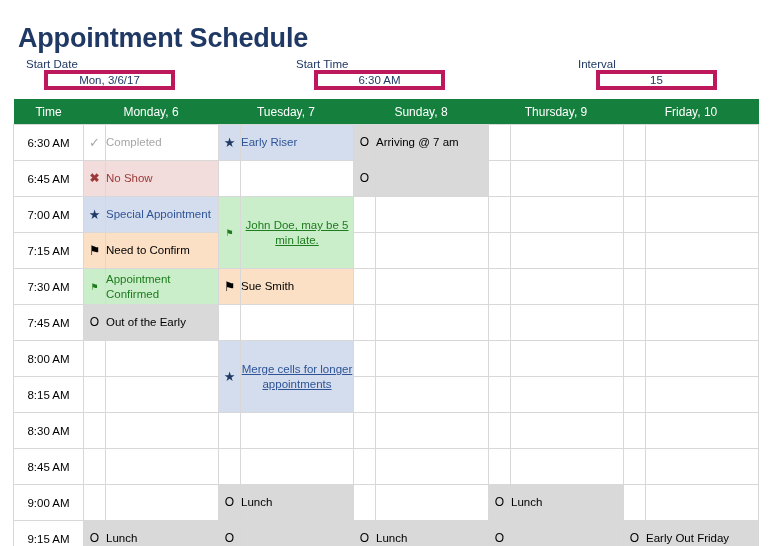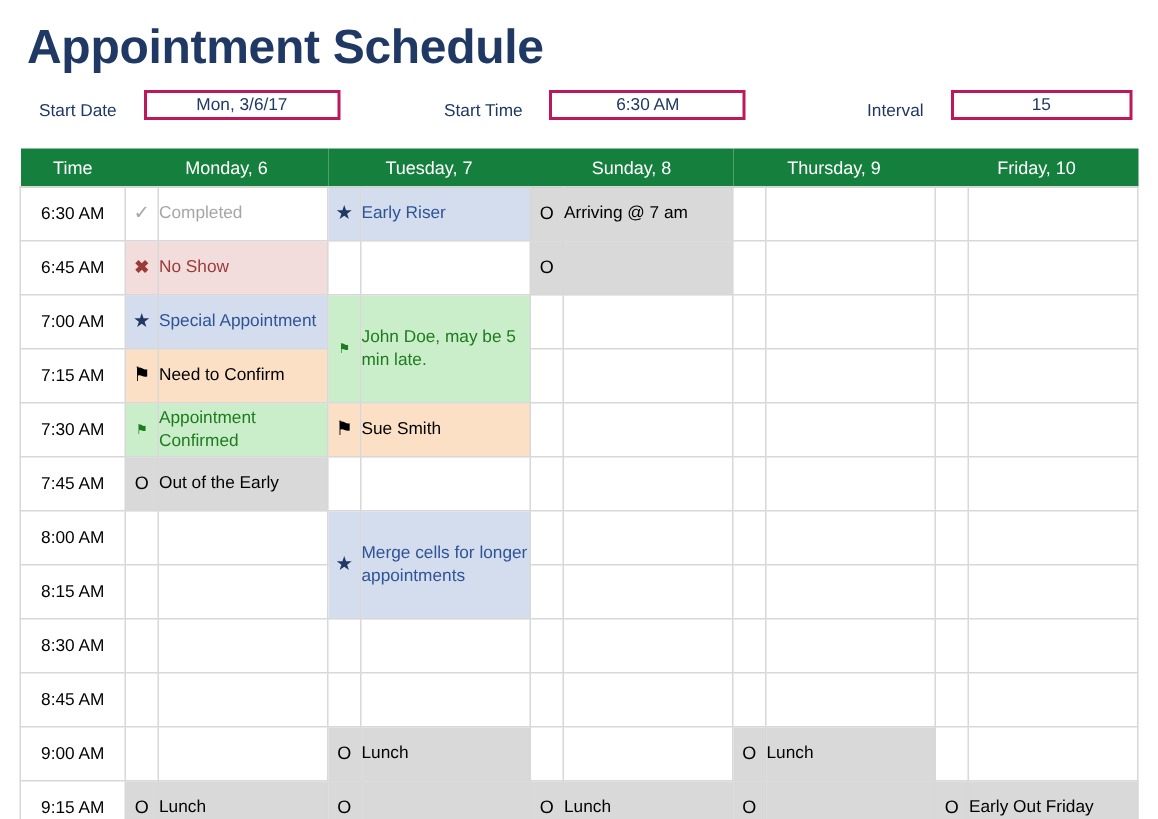--- a/index.html
+++ b/index.html
@@ -17,50 +17,51 @@
     position: relative;
     width: 772px;
     height: 546px;
     box-sizing: border-box;
   }
 
   
   .title {
     position: absolute;
     left: 18px;
-    top: 13px;
-    font-size: 32px;
+    top: 23px;
+    font-size: 27px;
     font-weight: bold;
     color: #1F3864;
     letter-spacing: -0.2px;
     white-space: nowrap;
   }
 
   
   .param-bar {
     position: absolute;
     left: 0;
     top: 58px;
     width: 772px;
     height: 26px;
   }
   .param {
     position: absolute;
     height: 22px;
     display: flex;
-    align-items: flex-end;
+    align-items: flex-start;
+    flex-direction: column;
   }
   .param-label {
     font-size: 11.5px;
     color: #1F3864;
     white-space: nowrap;
   }
   .param-box {
     height: 20px;
-    border: 2px solid #be185d;
+    border: 4px solid #be185d;
     background: #ffffff;
     display: flex;
     align-items: center;
     justify-content: center;
     font-size: 11.5px;
     color: #1F3864;
     box-sizing: border-box;
   }
   #p-startdate { left: 26px; top: 0; }
   #p-startdate .param-box { width: 131px; margin-left: 18px; }
@@ -137,21 +138,21 @@
   .text-dark  { color: #000000; }
 
   .ic { font-size: 12px; display: inline-block; }
   .ic-check { color: #a6a6a6; font-size: 13px; }
   .ic-x     { color: #9C3A3A; font-size: 12px; font-weight: bold; }
   .ic-star  { color: #1F3864; font-size: 13px; }
   .ic-flag-o{ color: #000000; font-size: 13px; }
   .ic-flag-g{ color: #1E7B1E; font-size: 9px; }
   .ic-o     { color: #000000; font-size: 12px; }
 
-  .center-txt { text-align: left; }
+  .center-txt { text-align: center; text-decoration: underline; }
 </style>
 </head>
 <body>
 
 <div class="page">
 
   <div class="title">Appointment Schedule</div>
 
   <div class="param-bar">
 

